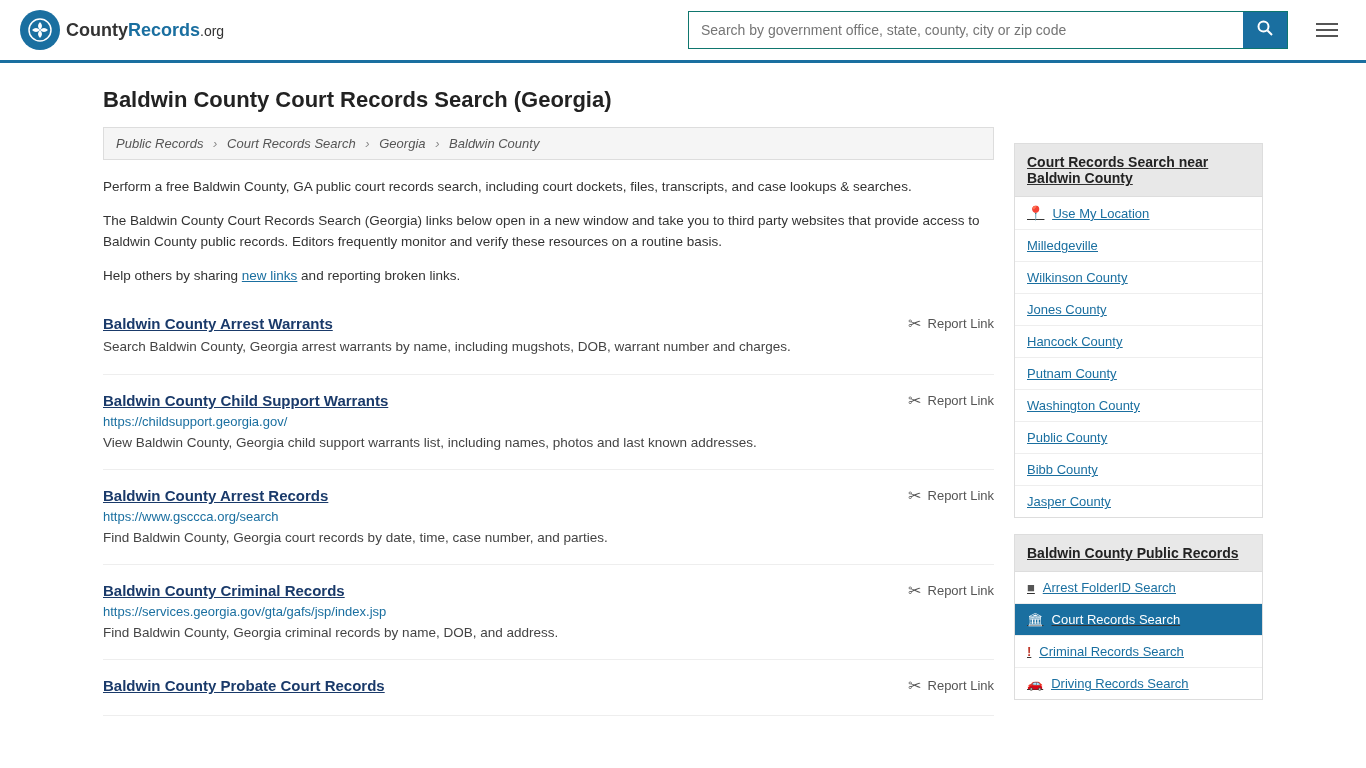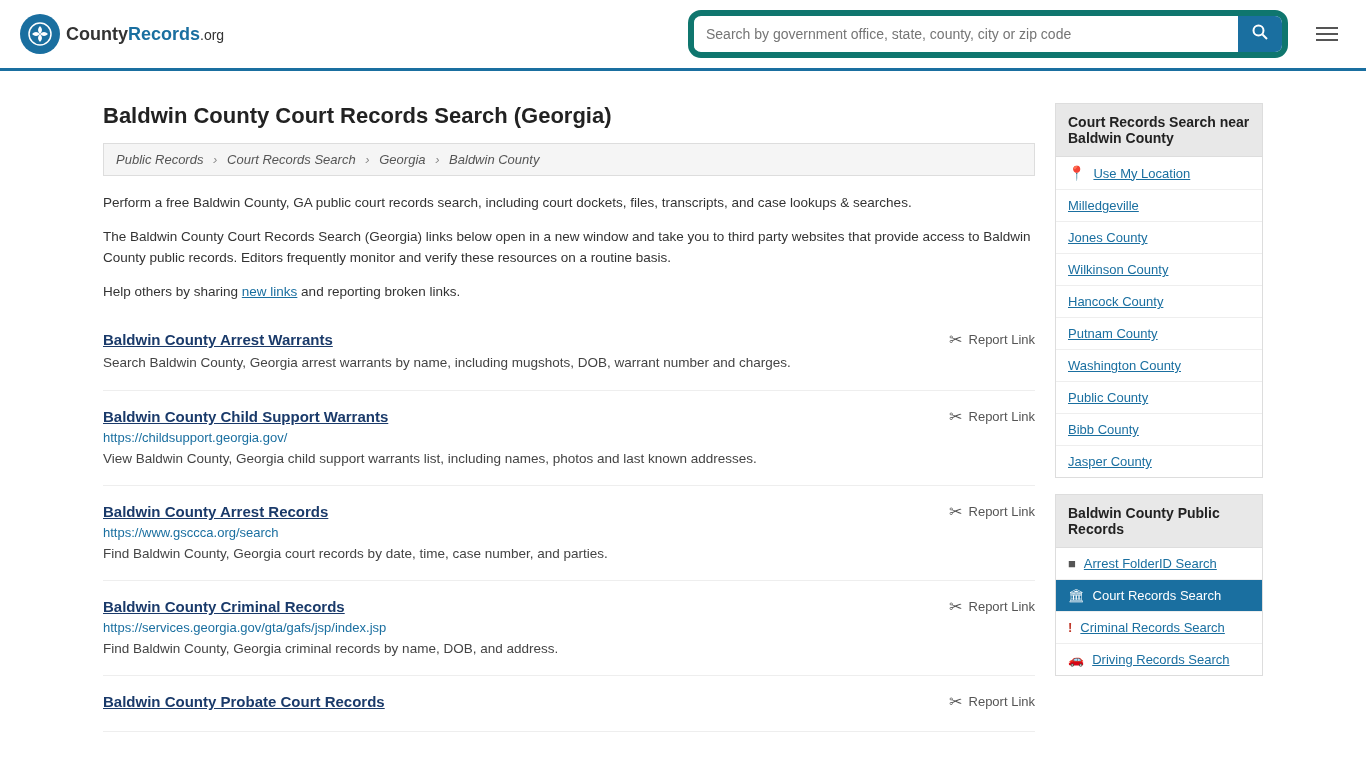--- a/index.html
+++ b/index.html
@@ -34,22 +34,22 @@
     .logo-text {
       font-size: 18px;
       font-weight: bold;
       color: #333;
     }
     .logo-text span { color: #1a6fa0; }
     .search-area {
       flex: 1;
       display: flex;
       align-items: center;
-      border: 6px solid #0f766e;
-      border-radius: 13px;
+      border: 1px solid #0f766e;
+      border-radius: 0;
       overflow: hidden;
       max-width: 600px;
       margin-left: auto;
       gap: 8px;
     }
     .search-input {
       flex: 1;
       border: none;
       outline: none;
       padding: 8px 12px;
@@ -79,23 +79,24 @@
       display: block;
       width: 22px;
       height: 2px;
       background: #555;
     }
 
     
     .content-wrapper {
       display: flex;
       max-width: 1200px;
-      margin: 12px auto;
+      margin: 4px auto;
       padding: 20px 20px;
       gap: 20px;
+      align-items: flex-end;
     }
 
     
     .main-content {
       flex: 1;
     }
     .page-title {
       font-size: 22px;
       font-weight: bold;
       color: #222;
@@ -159,22 +160,23 @@
       margin-bottom: 4px;
     }
     .record-desc {
       font-size: 13.5px;
       color: #444;
       line-height: 1.5;
     }
 
     
     .sidebar {
-      width: 208px;
+      width: 249px;
       flex-shrink: 0;
+      text-decoration: underline;
     }
     .sidebar-section {
       margin-bottom: 0;
     }
     .sidebar-header {
       background: #e8e8e8;
       padding: 10px 12px;
       font-size: 14px;
       font-weight: bold;
       color: #222;
@@ -331,24 +333,24 @@
       <div class="sidebar-list">
 
         <div class="sidebar-item">
           <span class="location-icon">📍</span>
           <a href="#">Use My Location</a>
         </div>
         <div class="sidebar-item">
           <a href="#">Milledgeville</a>
         </div>
         <div class="sidebar-item">
+          <a href="#">Wilkinson County</a>
+        </div>
+        <div class="sidebar-item">
           <a href="#">Jones County</a>
-        </div>
-        <div class="sidebar-item">
-          <a href="#">Wilkinson County</a>
         </div>
         <div class="sidebar-item">
           <a href="#">Hancock County</a>
         </div>
         <div class="sidebar-item">
           <a href="#">Putnam County</a>
         </div>
         <div class="sidebar-item">
           <a href="#">Washington County</a>
         </div>

